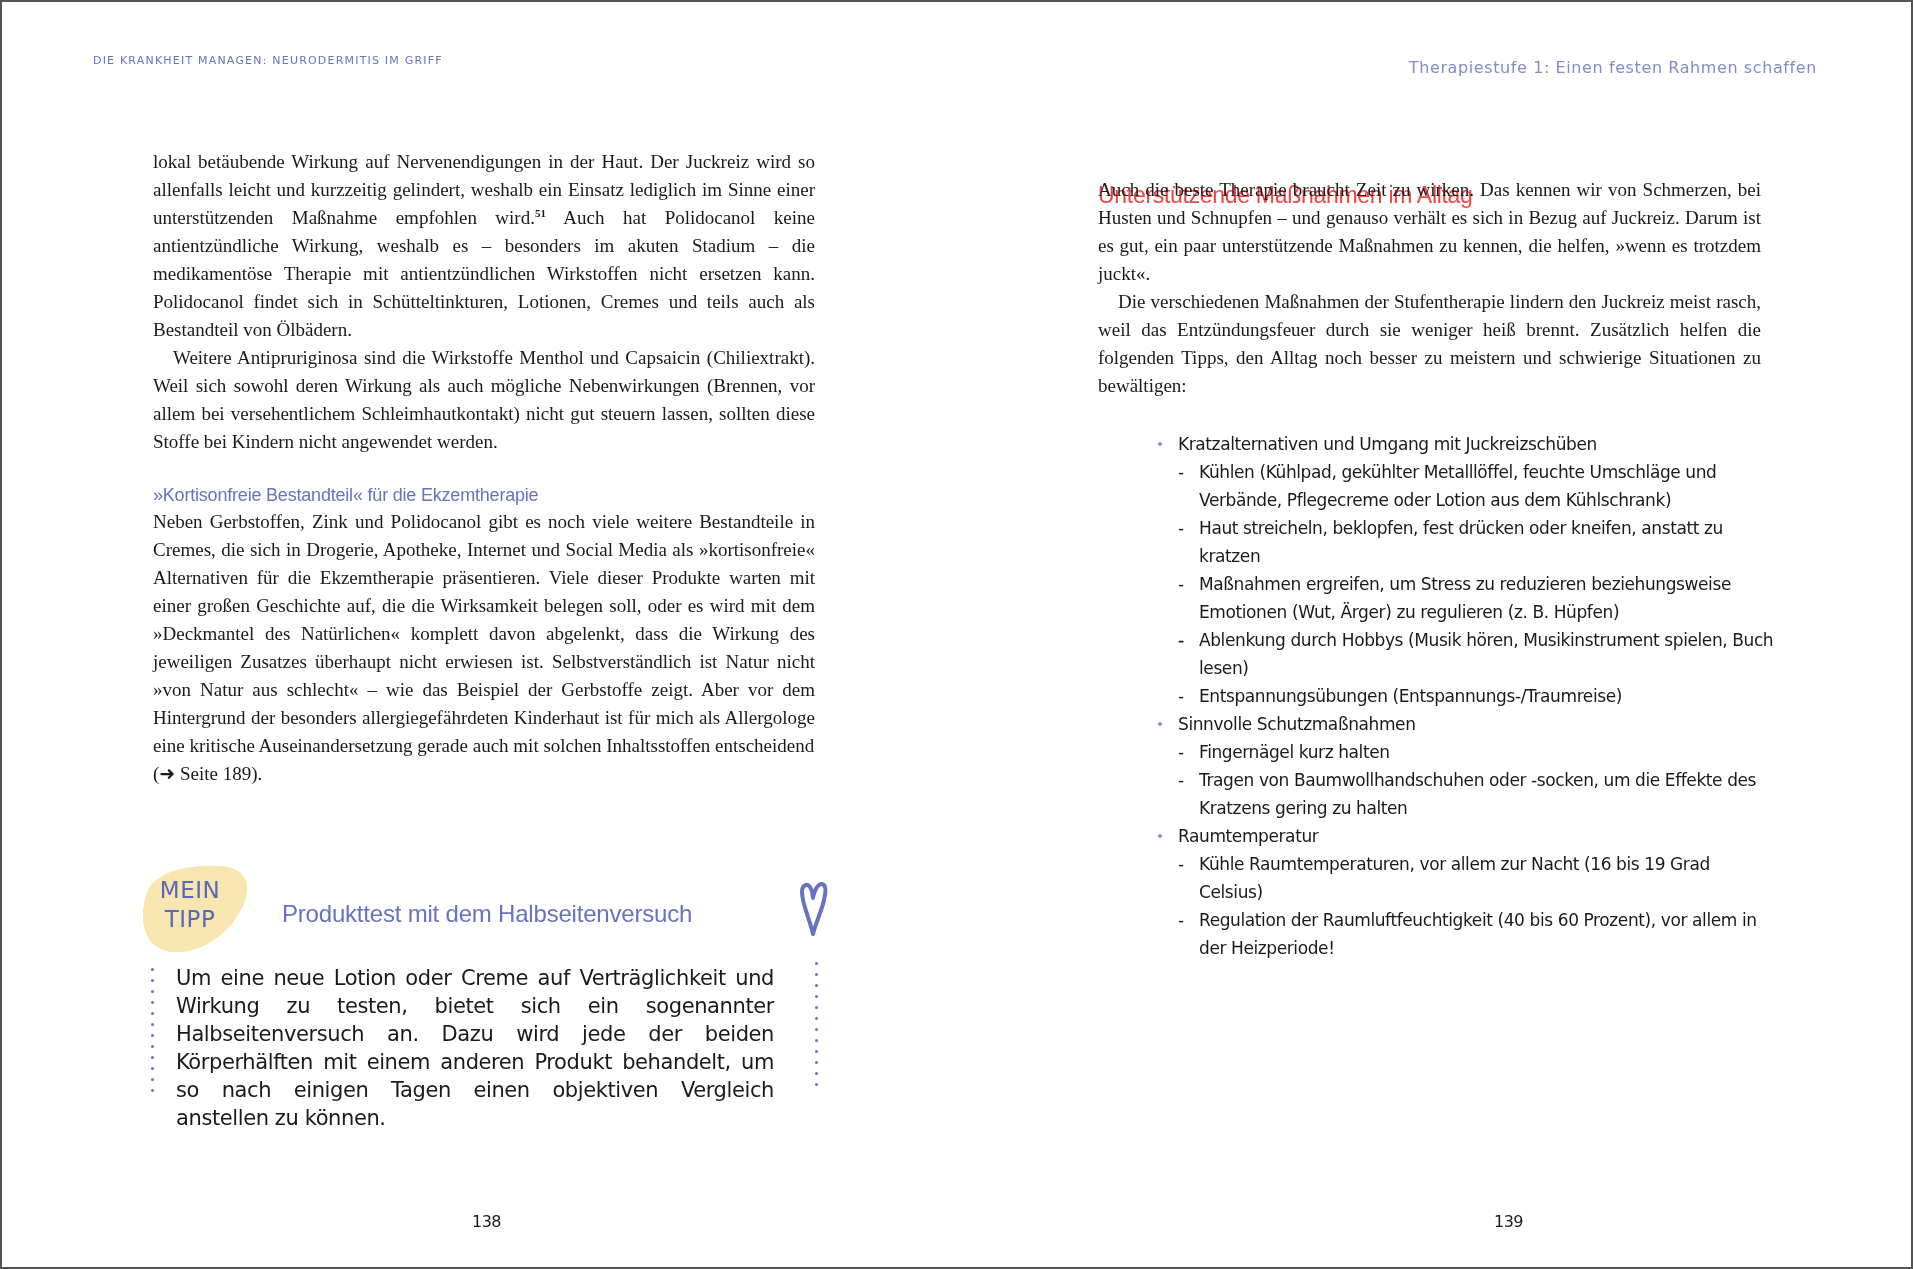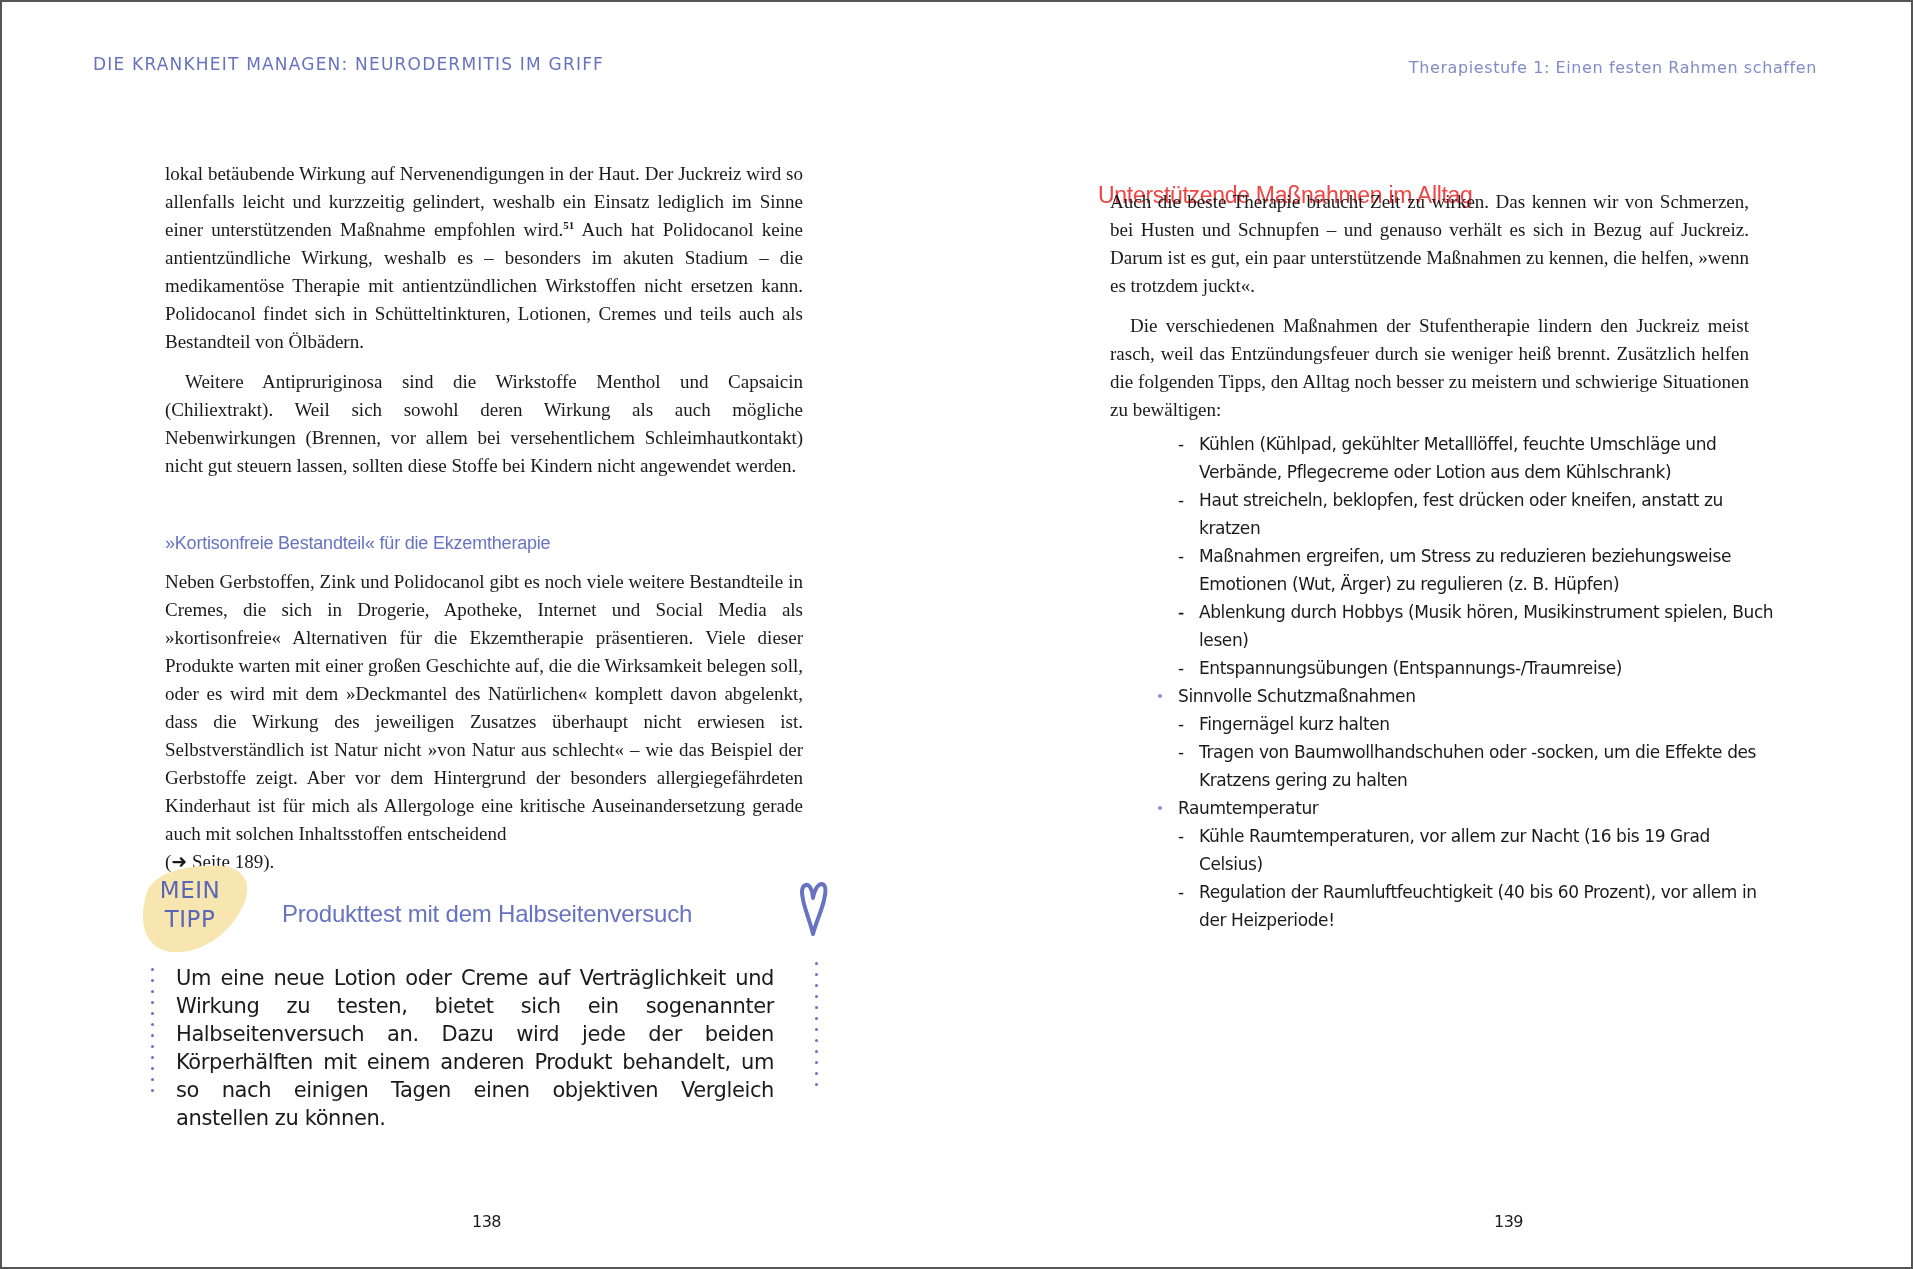--- a/index.html
+++ b/index.html
@@ -1,32 +1,32 @@
 <!DOCTYPE html>
 <html><head>
 <meta charset="utf-8">
 <style>
   html, body { margin: 0; padding: 0; background: #ffffff; }
   body { width: 1913px; height: 1269px; position: relative; overflow: hidden; }
   .frame { position: absolute; left: 0; top: 0; width: 1909px; height: 1265px; border: 2px solid #555; background: #fff; }
   .spread { position: absolute; left: 0; top: 0; width: 1909px; height: 1265px; }
   .running-head-left {
     position: absolute; left: 93px; top: 54px;
-    font-family: "DejaVu Sans", sans-serif; font-size: 17px; letter-spacing: 1.2px;
+    font-family: "DejaVu Sans", sans-serif; font-size: 11px; letter-spacing: 1.2px;
     color: #6673c0; text-transform: uppercase; font-weight: normal;
   }
   .running-head-right {
     position: absolute; right: 92px; top: 58px;
     font-family: "DejaVu Sans", sans-serif; font-size: 16px; letter-spacing: 0.6px;
     color: #7f8cc6;
   }
   .col { position: absolute; font-family: "Liberation Serif", serif; font-size: 19px; line-height: 28px; color: #1a1a1a; }
   .col-left { left: 153px; top: 148px; width: 662px; }
   .col-right { left: 1098px; top: 176px; width: 663px; }
-  .col p { margin: 12px; text-align: justify; hyphens: manual; }
+  .col p { margin: 0; text-align: justify; hyphens: manual; }
   .col p.indent { text-indent: 20px; }
   .subhead {
     font-family: "Liberation Sans", sans-serif; font-size: 18px; color: #6673c0; margin: 0;
     line-height: 26px; letter-spacing: -0.2px;
   }
   .subhead-gap { height: 26px; }
   sup { font-size: 11px; line-height: 0; vertical-align: 7px; font-weight: bold; }
   .section-title {
     position: absolute; left: 1098px; top: 142px;
     font-family: "Liberation Sans", sans-serif; font-size: 23px; color: #ef4444; letter-spacing: -0.3px; margin-top: 40px;
@@ -137,20 +137,21 @@
 
   <div class="running-head-right">Therapiestufe 1: Einen festen Rahmen schaffen</div>
   <div class="section-title">Unterstützende Maßnahmen im Alltag</div>
 
   <div class="col col-right">
     <p>Auch die beste Therapie braucht Zeit zu wirken. Das kennen wir von Schmerzen, bei Husten und Schnupfen – und genauso verhält es sich in Bezug auf Juckreiz. Darum ist es gut, ein paar unterstützende Maßnahmen zu kennen, die helfen, »wenn es trotzdem juckt«.</p>
     <p class="indent">Die verschiedenen Maßnahmen der Stufentherapie lindern den Juckreiz meist rasch, weil das Entzündungsfeuer durch sie weniger heiß brennt. Zusätzlich helfen die folgenden Tipps, den Alltag noch besser zu meistern und schwierige Situationen zu bewältigen:</p>
   </div>
 
   <div class="tips-list">
+    <div class="bullet"><span class="bullet-dot"></span><span>Kratzalternativen und Umgang mit Juckreizschüben</span></div>
     <div class="sub"><span class="sub-dash">-</span><span>Kühlen (Kühlpad, gekühlter Metalllöffel, feuchte Umschläge und Verbände, Pflegecreme oder Lotion aus dem Kühlschrank)</span></div>
     <div class="sub"><span class="sub-dash">-</span><span>Haut streicheln, beklopfen, fest drücken oder kneifen, anstatt zu kratzen</span></div>
     <div class="sub"><span class="sub-dash">-</span><span>Maßnahmen ergreifen, um Stress zu reduzieren beziehungsweise Emotionen (Wut, Ärger) zu regulieren (z. B. Hüpfen)</span></div>
     <div class="sub"><span class="sub-dash">-</span></div>
     <div class="sub"><span class="sub-dash">-</span><span>Ablenkung durch Hobbys (Musik hören, Musikinstrument spielen, Buch lesen)</span></div>
     <div class="sub"><span class="sub-dash">-</span><span>Entspannungsübungen (Entspannungs-/Traumreise)</span></div>
 
     <div class="bullet"><span class="bullet-dot"></span><span>Sinnvolle Schutzmaßnahmen</span></div>
     <div class="sub"><span class="sub-dash">-</span><span>Fingernägel kurz halten</span></div>
     <div class="sub"><span class="sub-dash">-</span><span>Tragen von Baumwollhandschuhen oder -socken, um die Effekte des Kratzens gering zu halten</span></div>

